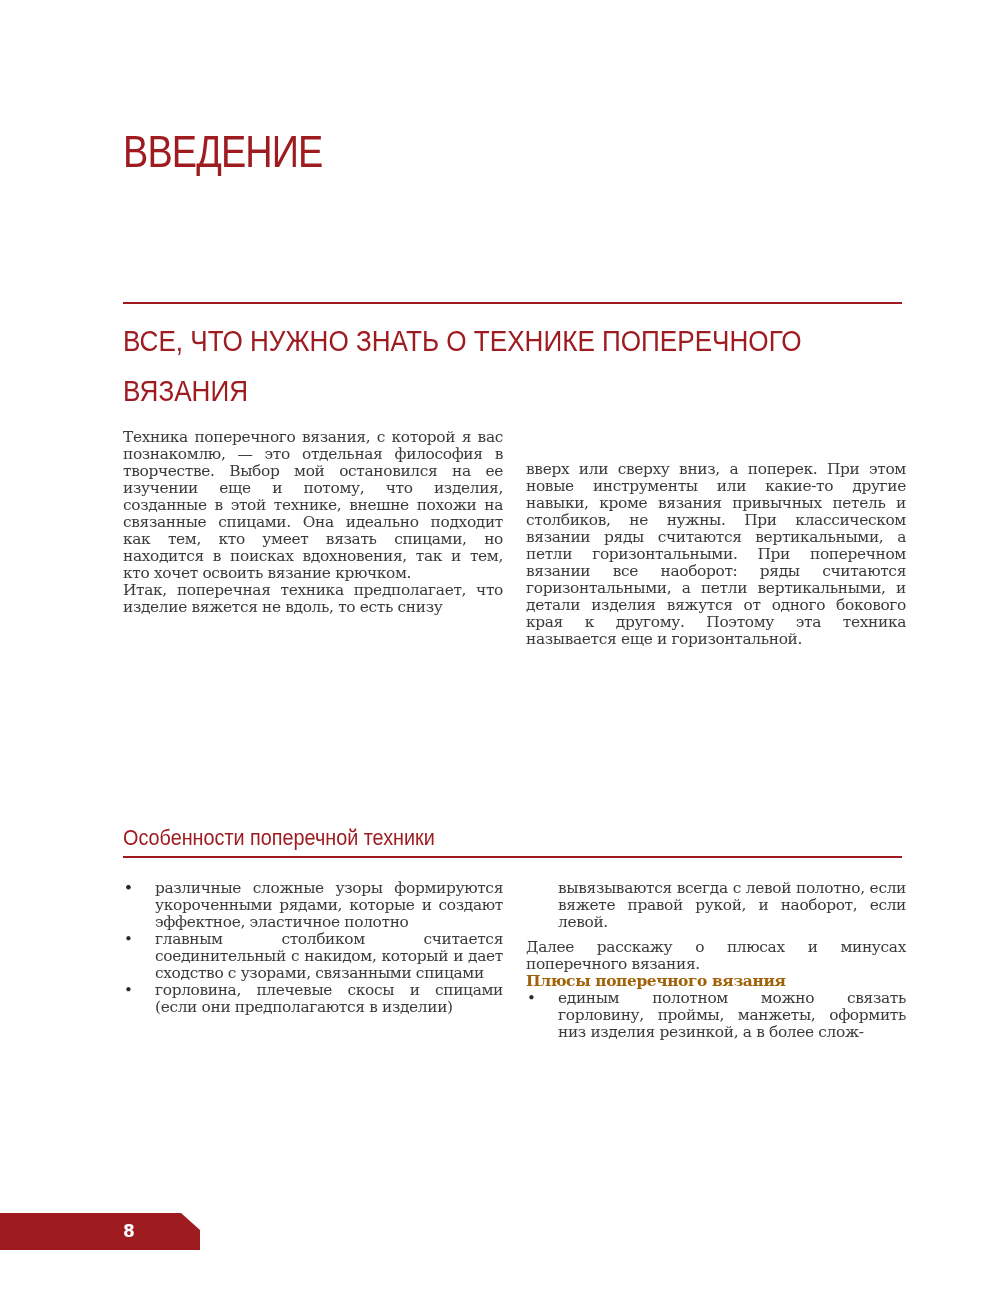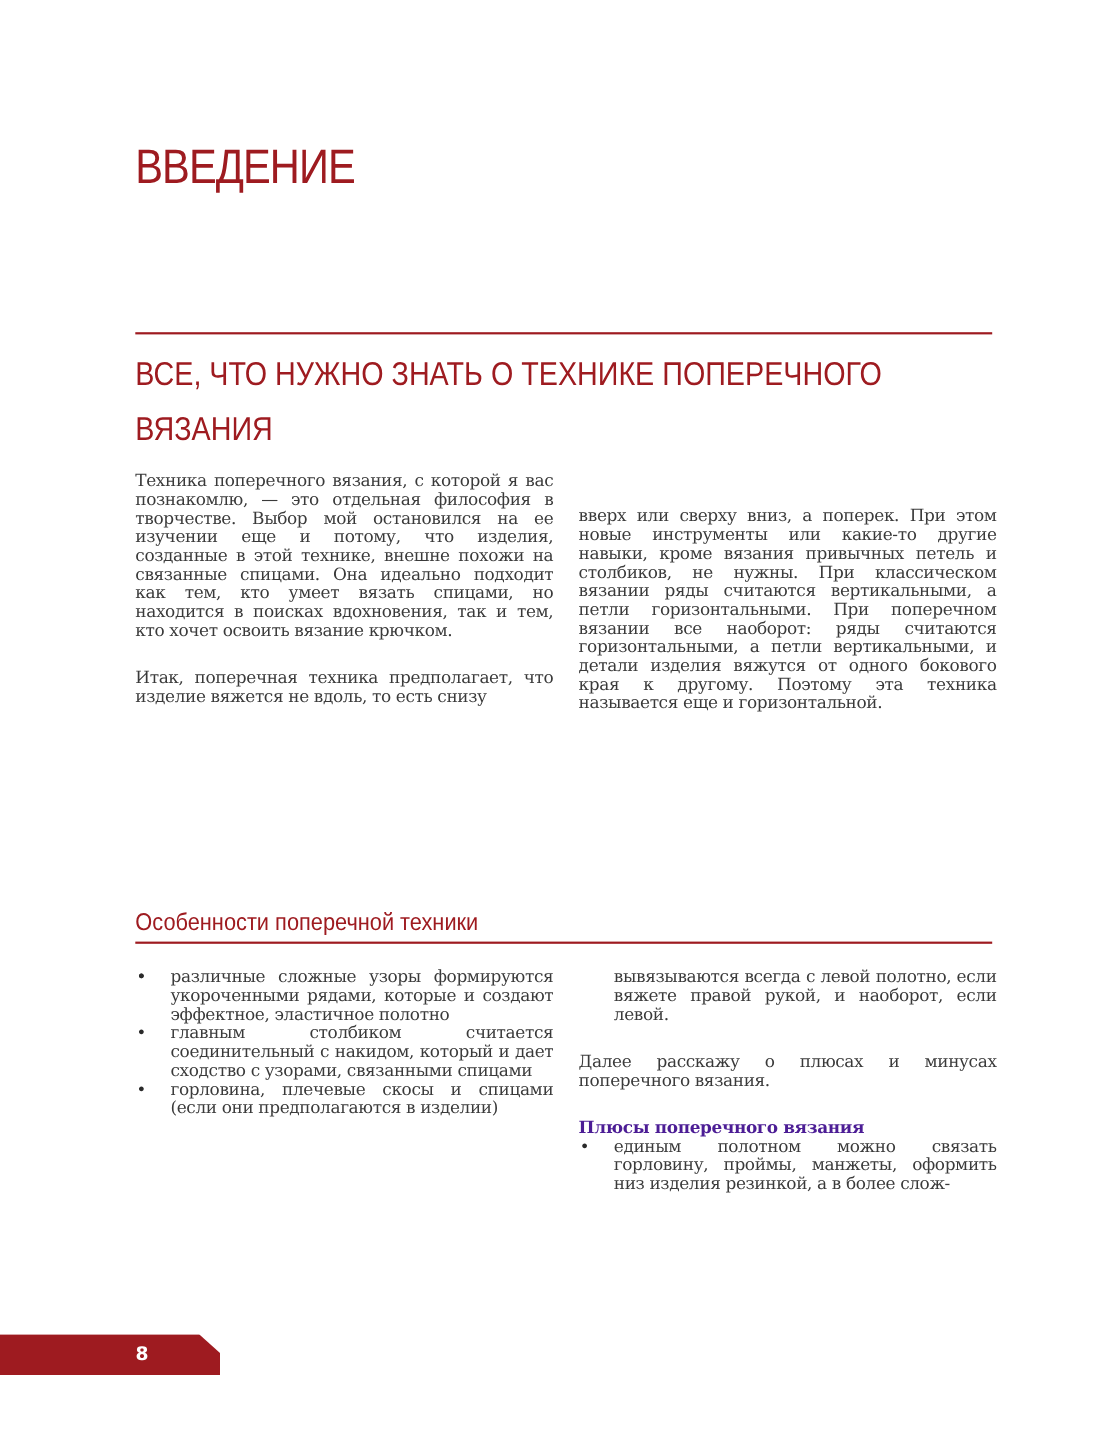--- a/index.html
+++ b/index.html
@@ -56,21 +56,20 @@
       width: 380px;
       font-size: 15.4px;
       line-height: 17px;
       letter-spacing: -0.35px;
       text-align: justify;
     }
     .col p {
       margin: 0;
     }
     .col p + p {
-      margin-top: 26px;
     }
     .col-left-top { left: 123px; top: 429px; }
     .col-right-top { left: 526px; top: 429px; margin-top: 32px; }
     .subheading {
       position: absolute;
       left: 123px;
       top: 822px;
       margin: 0;
       font-family: "Liberation Sans", "DejaVu Sans", sans-serif;
       font-weight: normal;
@@ -107,21 +106,21 @@
       color: #2a2a2a;
     }
     .col-left-bottom { left: 123px; top: 880px; }
     .col-right-bottom { left: 526px; top: 880px; }
     .cont {
       padding-left: 32px;
       text-align: justify;
     }
     .bold-head {
       font-weight: bold;
-      color: #4c1d95;
+      color: #a16207;
       margin-top: 26px;
     }
     .page-tab {
       position: absolute;
       left: 0;
       top: 1213px;
       width: 200px;
       height: 37px;
       background: #9e1b20;
       clip-path: polygon(0 0, 181px 0, 200px 17px, 200px 100%, 0 100%);
@@ -179,21 +178,21 @@
     </li>
     <li>
       <span class="dot">•</span>
       <span>горловина, плечевые скосы и спицами (если они предполагаются в изделии)</span>
     </li>
   </ul>
 </div>
 
 <div class="col col-right-bottom">
   <div class="cont">вывязываются всегда с левой полотно, если вяжете правой рукой, и наоборот, если левой.</div>
-  <p style="margin-top:26px;">Далее расскажу о плюсах и минусах поперечного вязания.</p>
+  <p style="margin-top:8px;">Далее расскажу о плюсах и минусах поперечного вязания.</p>
   <p class="bold-head">Плюсы поперечного вязания</p>
   <ul class="bullets">
     <li>
       <span class="dot">•</span>
       <span>единым полотном можно связать горловину, проймы, манжеты, оформить низ изделия резинкой, а в более слож-</span>
     </li>
   </ul>
 </div>
 
 <div class="page-tab"></div>

